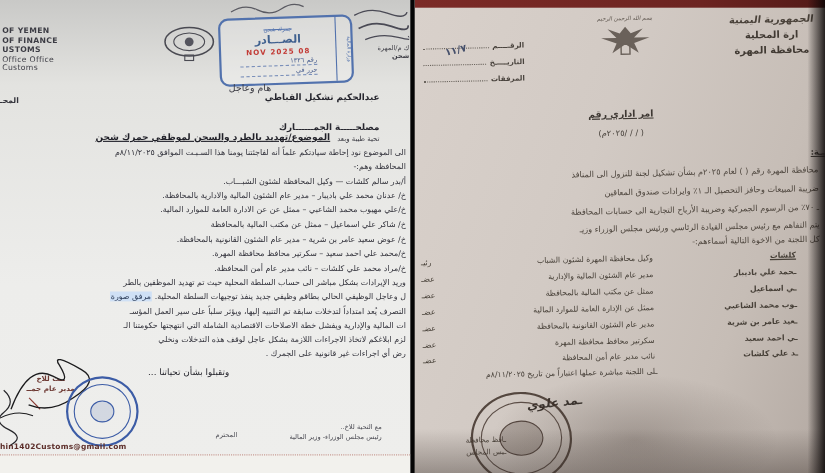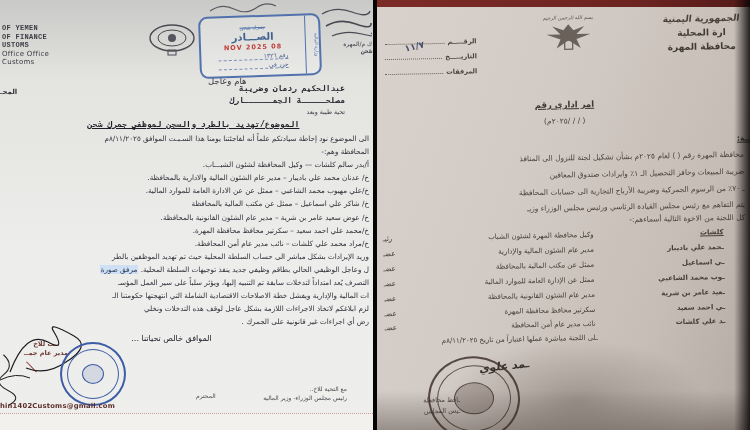--- a/index.html
+++ b/index.html
@@ -1,19 +1,19 @@
 <!DOCTYPE html>
 <html lang="ar"><head>
 <meta charset="utf-8">
 <style>
   html,body{margin:0;padding:0;background:#000;}
   .stage{position:relative;width:750px;height:430px;background:#050505;overflow:hidden;
          font-family:"DejaVu Sans",sans-serif;}
   .paper{position:absolute;top:0;height:430px;overflow:hidden;}
-  .b{font-weight:bold;font-family:Liberation Mono, monospace;}
+  .b{font-weight:bold;}
   .u{text-decoration:underline;}
   
   .left-paper{left:0;width:373px;background:linear-gradient(180deg,#c9c9c7 0%,#e3e3e0 18%,#ededeb 60%,#eeeeec 100%);}
   .lp-strip{position:absolute;left:0;right:0;bottom:0;height:16px;background:#f2f1ed;border-top:1px dotted #c69a94;}
   .en-lh{position:absolute;left:2px;top:24px;color:#3c3c44;font-size:7px;line-height:8.6px;letter-spacing:.3px;}
   .mof-logo{position:absolute;left:147px;top:23px;}
   .squig{position:absolute;}
   .stampbox{position:absolute;left:199px;top:15px;width:118px;height:58px;border:2px solid #5272ad;border-radius:9px;
             transform:rotate(-2deg);display:flex;flex-direction:row;background:rgba(255,255,255,.25);}
   .sb-main{flex:1;display:flex;flex-direction:column;align-items:center;justify-content:center;direction:rtl;gap:1px;}
@@ -22,21 +22,21 @@
   .sb-d{font-size:6.5px;font-weight:bold;color:#c23b36;letter-spacing:1px;}
   .sb-n,.sb-s{font-size:6px;color:#4a5f8f;border-bottom:1px dashed #7b90ba;width:70px;text-align:right;}
   .sb-side{width:13px;border-left:1.5px solid #5272ad;writing-mode:vertical-rl;font-size:4.5px;color:#5272ad;
            text-align:center;padding-top:2px;}
   .urgent{position:absolute;left:208px;top:76px;font-size:8.5px;color:#3a3a42;direction:rtl;}
   .ar-lh{position:absolute;left:314px;top:40px;width:58px;text-align:right;direction:rtl;font-size:6px;
          color:#3c3c44;line-height:7.5px;}
   .muh{position:absolute;left:0px;top:88px;font-size:7px;font-weight:bold;color:#33333b;direction:rtl;}
   .addr{position:absolute;right:28px;top:84px;text-align:right;direction:rtl;color:#26262e;}
   .addr-name{font-size:8px;}
-  .addr-org{font-size:8px;margin-top:3px;}
+  .addr-org{font-size:8px;margin-top:18px;}
   .addr-greet{font-size:6.3px;margin-top:3px;font-weight:normal;color:#3a3a42;}
   .subject{position:absolute;left:30px;right:16px;top:119px;text-align:center;font-size:8.2px;color:#1f1f27;direction:rtl;}
   .lbody{position:absolute;left:-44px;right:4px;top:132px;direction:rtl;text-align:right;color:#31313a;
          font-size:7.2px;line-height:13.1px;white-space:nowrap;}
   .hl{background:#cfe0f5;color:#2c3c58;padding:0 1px;}
   .closing{position:absolute;left:60px;right:90px;top:334px;text-align:center;font-size:8px;color:#22222a;direction:rtl;}
   .signer{position:absolute;left:24px;top:340px;direction:rtl;text-align:center;font-size:6.5px;font-weight:bold;
           color:#6e3a34;line-height:9px;z-index:1;}
   .sig-svg{position:absolute;left:-4px;top:322px;z-index:2;}
   .lstamp{position:absolute;left:60px;top:342px;width:66px;height:64px;z-index:3;}
@@ -129,21 +129,21 @@
       <path d="M14 30 Q 28 24 44 28 T 53 27" fill="none" stroke="#4a4a55" stroke-width="1.1"></path>
     </svg>
     <div class="ar-lh">
       <div>ك م/المهرة</div>
       <div class="b">شحن</div>
     </div>
 
     <div class="muh">المحـ</div>
 
     <div class="addr">
-      <div class="addr-name b">عبدالحكيم ردمان وضريبة</div>
+      <div class="addr-name b">عبدالحكيم تشكيل القباطي</div>
       <div class="addr-org b">مصلحـــــة الجمــــــارك</div>
       <div class="addr-greet">تحية طيبة وبعد</div>
     </div>
 
     <div class="subject b u">الموضوع/تهديد بالطرد والسجن لموظفي جمرك شحن</div>
 
     <div class="lbody">
       <div>الى الموضوع نود إحاطة سيادتكم علماً أنه لفاجئتنا يومنا هذا السـبـت الموافق ٨/١١/٢٠٢٥م</div>
       <div>المحافظة وهم:-</div>
       <div>أ/بدر سالم كلشات — وكيل المحافظة لشئون الشبـــاب.</div>
@@ -154,21 +154,21 @@
       <div>خ/محمد علي احمد سعيد – سكرتير محافظ محافظة المهرة.</div>
       <div>خ/مراد محمد علي كلشات – نائب مدير عام أمن المحافظة.</div>
       <div>وريد الإيرادات بشكل مباشر الى حساب السلطة المحلية حيث تم تهديد الموظفين بالطر</div>
       <div><span>ل وعاجل الوظيفي الحالي بطاقم وظيفي جديد ينفذ توجيهات السلطة المحلية.</span> <span class="hl">مرفق صورة</span></div>
       <div>التصرف يُعد امتداداً لتدخلات سابقة تم التنبيه إليها، ويؤثر سلباً على سير العمل المؤسـ</div>
       <div>ات المالية والإدارية ويفشل خطة الاصلاحات الاقتصادية الشاملة التي انتهجتها حكومتنا الـ</div>
       <div>لزم ابلاغكم لاتخاذ الاجراءات اللازمة بشكل عاجل لوقف هذه التدخلات ونخلي</div>
       <div>رض أي اجراءات غير قانونية على الجمرك .</div>
     </div>
 
-    <div class="closing">الموافق خالص تحياتنا ...</div>
+    <div class="closing">وتقبلوا بشأن تحياتنا ...</div>
 
     <div class="signer">
       <div>ــت للاخ</div>
       <div>مدير عام جمــ</div>
     </div>
 
     <svg class="sig-svg" width="130" height="64" viewBox="0 0 130 64">
       <path d="M14 50 Q 30 8 52 20 Q 70 30 58 10 Q 50 -2 78 14 Q 96 24 70 40 Q 50 54 30 46" fill="none" stroke="#1c1c1e" stroke-width="1.2"></path>
       <path d="M4 58 Q 20 50 34 56" fill="none" stroke="#1c1c1e" stroke-width="1"></path>
     </svg>

